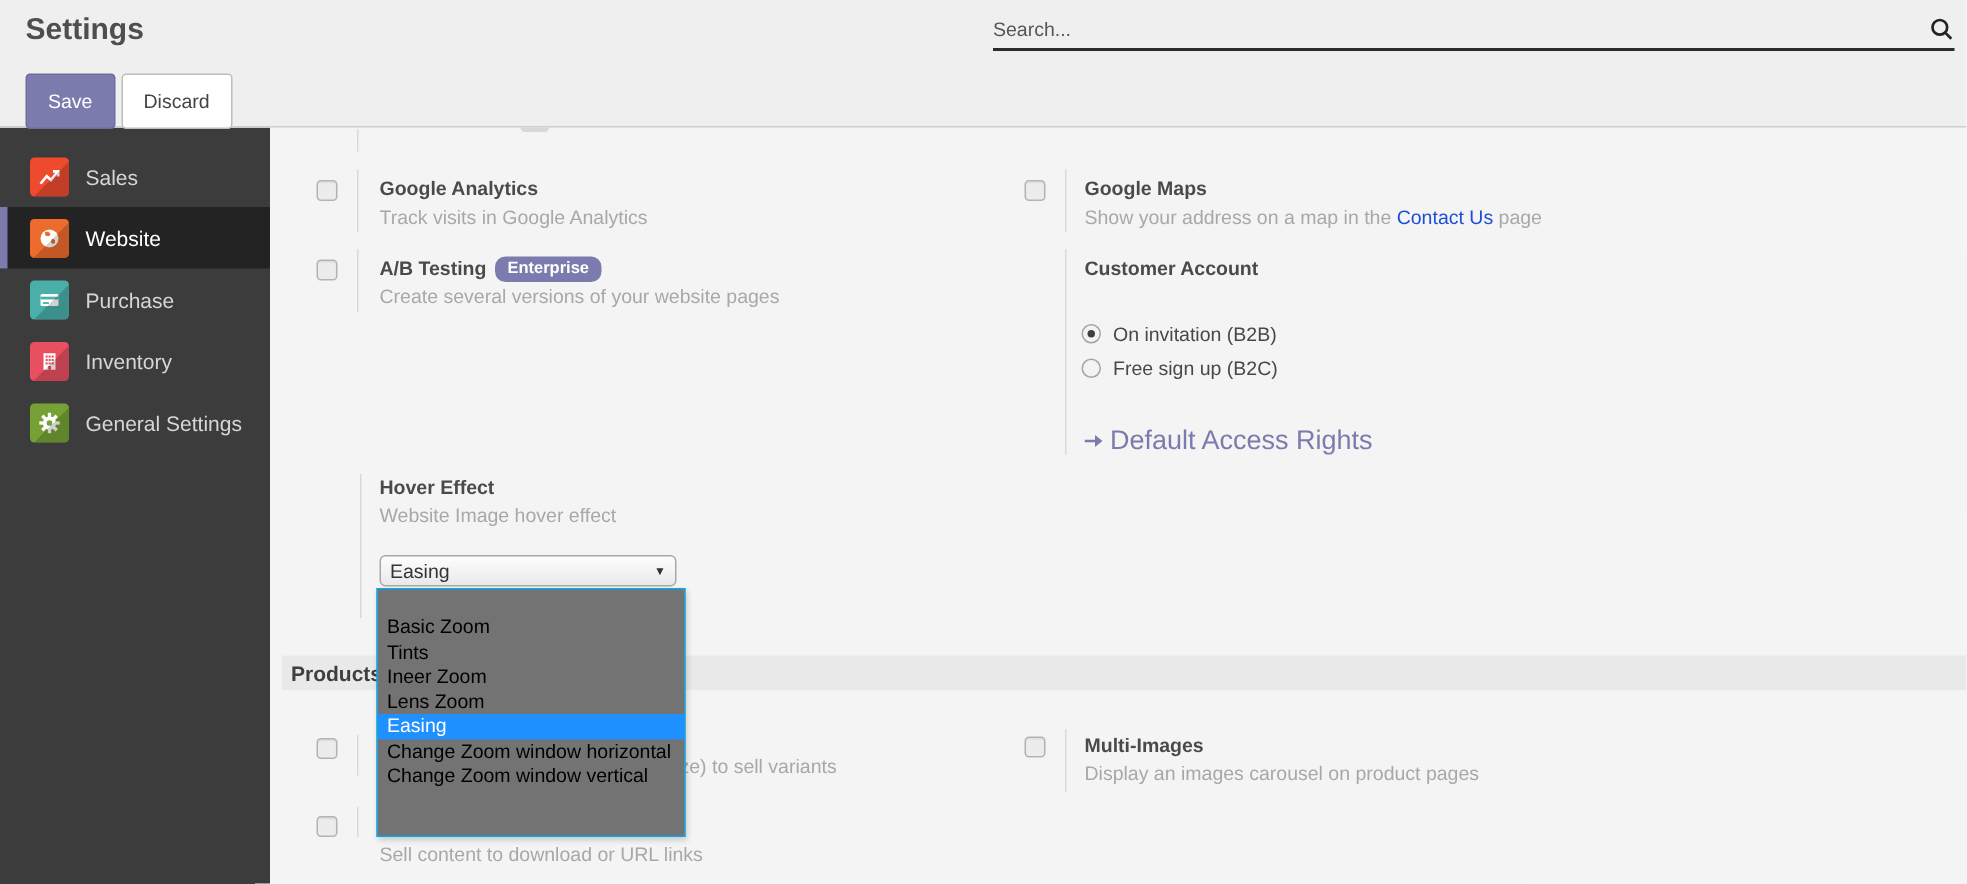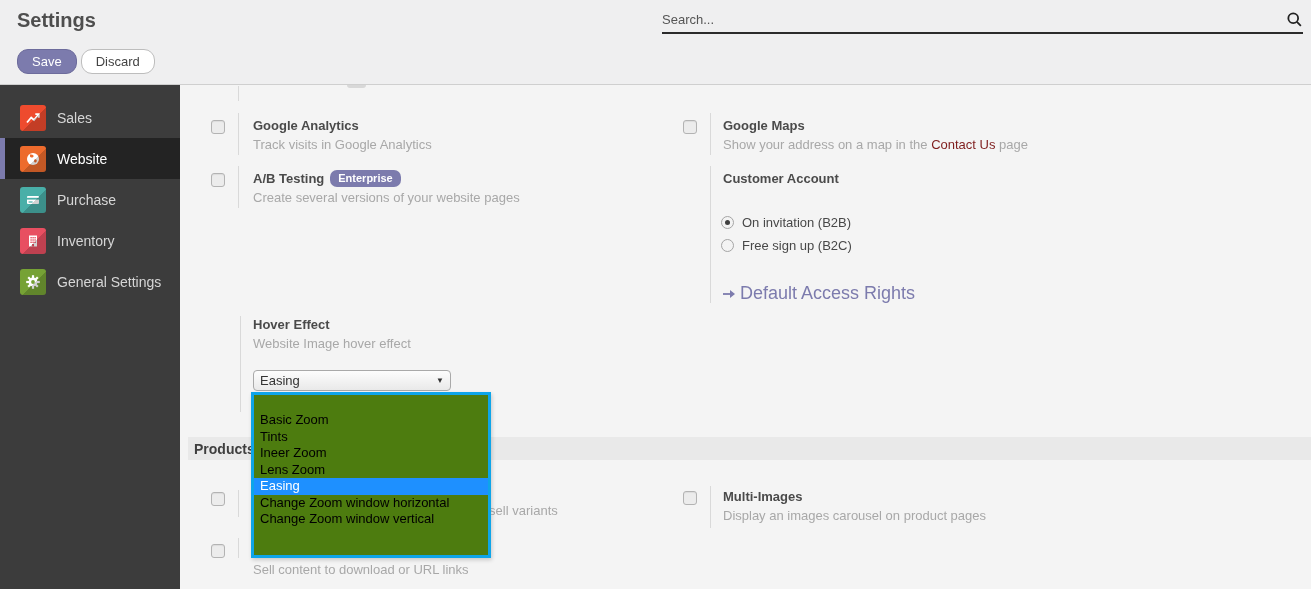--- a/index.html
+++ b/index.html
@@ -7,21 +7,21 @@
   .app { position:relative; width:1311px; height:589px; background:#f4f4f4; }
 
   
   header { position:absolute; left:0; top:0; width:1311px; height:85px; background:#efeff0; border-bottom:1px solid #cfcfcf; z-index:5; }
   .page-title { position:absolute; left:17px; top:9px; font-size:20px; font-weight:bold; color:#4e4e4e; }
   .search { position:absolute; left:662px; top:6px; width:641px; height:28px; border-bottom:2px solid #2b2b2b; display:flex; align-items:center; }
   .search input { flex:1; border:none; outline:none; background:transparent; font-size:13px; color:#444; font-family:"Liberation Sans",sans-serif; }
   .search input::placeholder { color:#555; opacity:1; }
   .search svg { flex:0 0 auto; cursor:pointer; }
   .btnrow { position:absolute; left:17px; top:49px; display:flex; gap:4px; }
-  .btn { height:25px; padding:0 14px; font-size:13px; border-radius:11px; cursor:pointer; font-family:"Liberation Sans",sans-serif; }
+  .btn { height:37px; padding:0 14px; font-size:13px; border-radius:3px; cursor:pointer; font-family:"Liberation Sans",sans-serif; }
   .btn.save { background:#7c7bad; color:#fff; border:1px solid #6d6c9c; }
   .btn.discard { background:#fff; color:#444; border:1px solid #bdbdbd; }
 
   
   .sidebar { position:absolute; left:0; top:85px; width:180px; height:573px; background:#3c3c3c; padding-top:12px; z-index:4; }
   .sitem { height:41px; display:flex; align-items:center; padding-left:20px; cursor:pointer; }
   .sitem.sel { background:#232323; border-left:5px solid #7c7bad; padding-left:15px; }
   .sicon { width:26px; height:26px; border-radius:3px; display:flex; align-items:center; justify-content:center; position:relative; overflow:hidden; flex:0 0 auto; }
   .sicon::after { content:""; position:absolute; left:0; top:0; right:0; bottom:0; background:linear-gradient(135deg, transparent 55%, rgba(0,0,0,.18) 55%); }
   .slabel { margin-left:11px; font-size:14px; color:#d6d6d6; }
@@ -36,21 +36,21 @@
   .badge { display:inline-block; margin-left:6px; padding:2px 8px 3px; font-size:11px; font-weight:bold; color:#fff; background:#7c7bad; border-radius:7px; position:relative; top:-1px; }
   .link { color:#7c7bad; cursor:pointer; }
   .radio { position:absolute; width:13px; height:13px; border-radius:50%; border:1px solid #a5a5a5; background:#f3f3f3; cursor:pointer; }
   .radio.selected::after { content:""; position:absolute; left:3px; top:3px; width:5px; height:5px; border-radius:50%; background:#3f3f3f; }
   .radio-label { position:absolute; font-size:13px; color:#484848; white-space:nowrap; }
   .arrow-link { position:absolute; display:flex; align-items:center; gap:4px; font-size:18px; cursor:pointer; }
 
   .select { position:absolute; left:73px; top:285px; width:198px; height:21px; display:flex; align-items:center; justify-content:space-between; padding:0 6px; background:linear-gradient(#fdfdfd,#e9e9e9); border:1px solid #a9a9a9; border-radius:4px; font-size:13px; color:#333; cursor:pointer; }
   .caret { font-size:8px; color:#333; }
 
-  .popup { position:absolute; left:71px; top:307px; width:240px; height:166px; background:#4d7c0f; border:3px solid #0ea5e9; box-shadow:1px 2px 4px rgba(0,0,0,.18); z-index:20; }
+  .popup { position:absolute; left:71px; top:307px; width:206px; height:166px; background:#737373; border:1px solid #0ea5e9; box-shadow:1px 2px 4px rgba(0,0,0,.18); z-index:20; }
   .opt { height:16.5px; line-height:16.5px; padding-left:6px; font-size:13px; color:#000; white-space:nowrap; overflow:hidden; cursor:pointer; }
   .opt.blank { height:17px; }
   .opt.hl { color:#fff; }
 
   .band { position:absolute; left:8px; top:352px; width:1123px; height:23px; background:#e9e9e9; display:flex; align-items:center; }
   .band-title { font-size:14px; font-weight:bold; color:#3f3f3f; padding-left:6px; }
 
   .remnant-line { position:absolute; left:58px; top:1px; width:1px; height:15px; background:#d9d9d9; }
   .remnant-blob { position:absolute; left:167px; top:0; width:19px; height:3px; background:#d8d8d8; border-radius:0 0 4px 4px; }
 </style>
@@ -160,21 +160,21 @@
     <div class="row-title" style="left:73px; top:232px;">Hover Effect</div>
     <div class="row-desc" style="left:73px; top:251px;">Website Image hover effect</div>
     <div class="select">
       <span>Easing</span>
       <span class="caret">▼</span>
     </div>
 
     <span class="checkbox" style="left:503px; top:35px;"></span>
     <div class="vsep" style="left:530px; top:28px; height:42px;"></div>
     <div class="row-title" style="left:543px; top:33px;">Google Maps</div>
-    <div class="row-desc" style="left:543px; top:52px;"><span>Show your address on a map in the </span><span class="link" style="color: #7f1d1d;">Contact Us</span><span> page</span></div>
+    <div class="row-desc" style="left:543px; top:52px;"><span>Show your address on a map in the </span><span class="link" style="color: #1d4ed8;">Contact Us</span><span> page</span></div>
 
     <div class="vsep" style="left:530px; top:81px; height:137px;"></div>
     <div class="row-title" style="left:543px; top:86px;">Customer Account</div>
     <span class="radio selected" style="left:541px; top:131px;"></span>
     <div class="radio-label" style="left:562px; top:130px;">On invitation (B2B)</div>
     <span class="radio" style="left:541px; top:154px;"></span>
     <div class="radio-label" style="left:562px; top:153px;">Free sign up (B2C)</div>
     <div class="arrow-link" style="left:543px; top:198px;">
       <svg width="13" height="10" viewBox="0 0 13 10">
           <line x1="0" y1="5" x2="8" y2="5" stroke="#7c7bad" stroke-width="1.8"></line>

